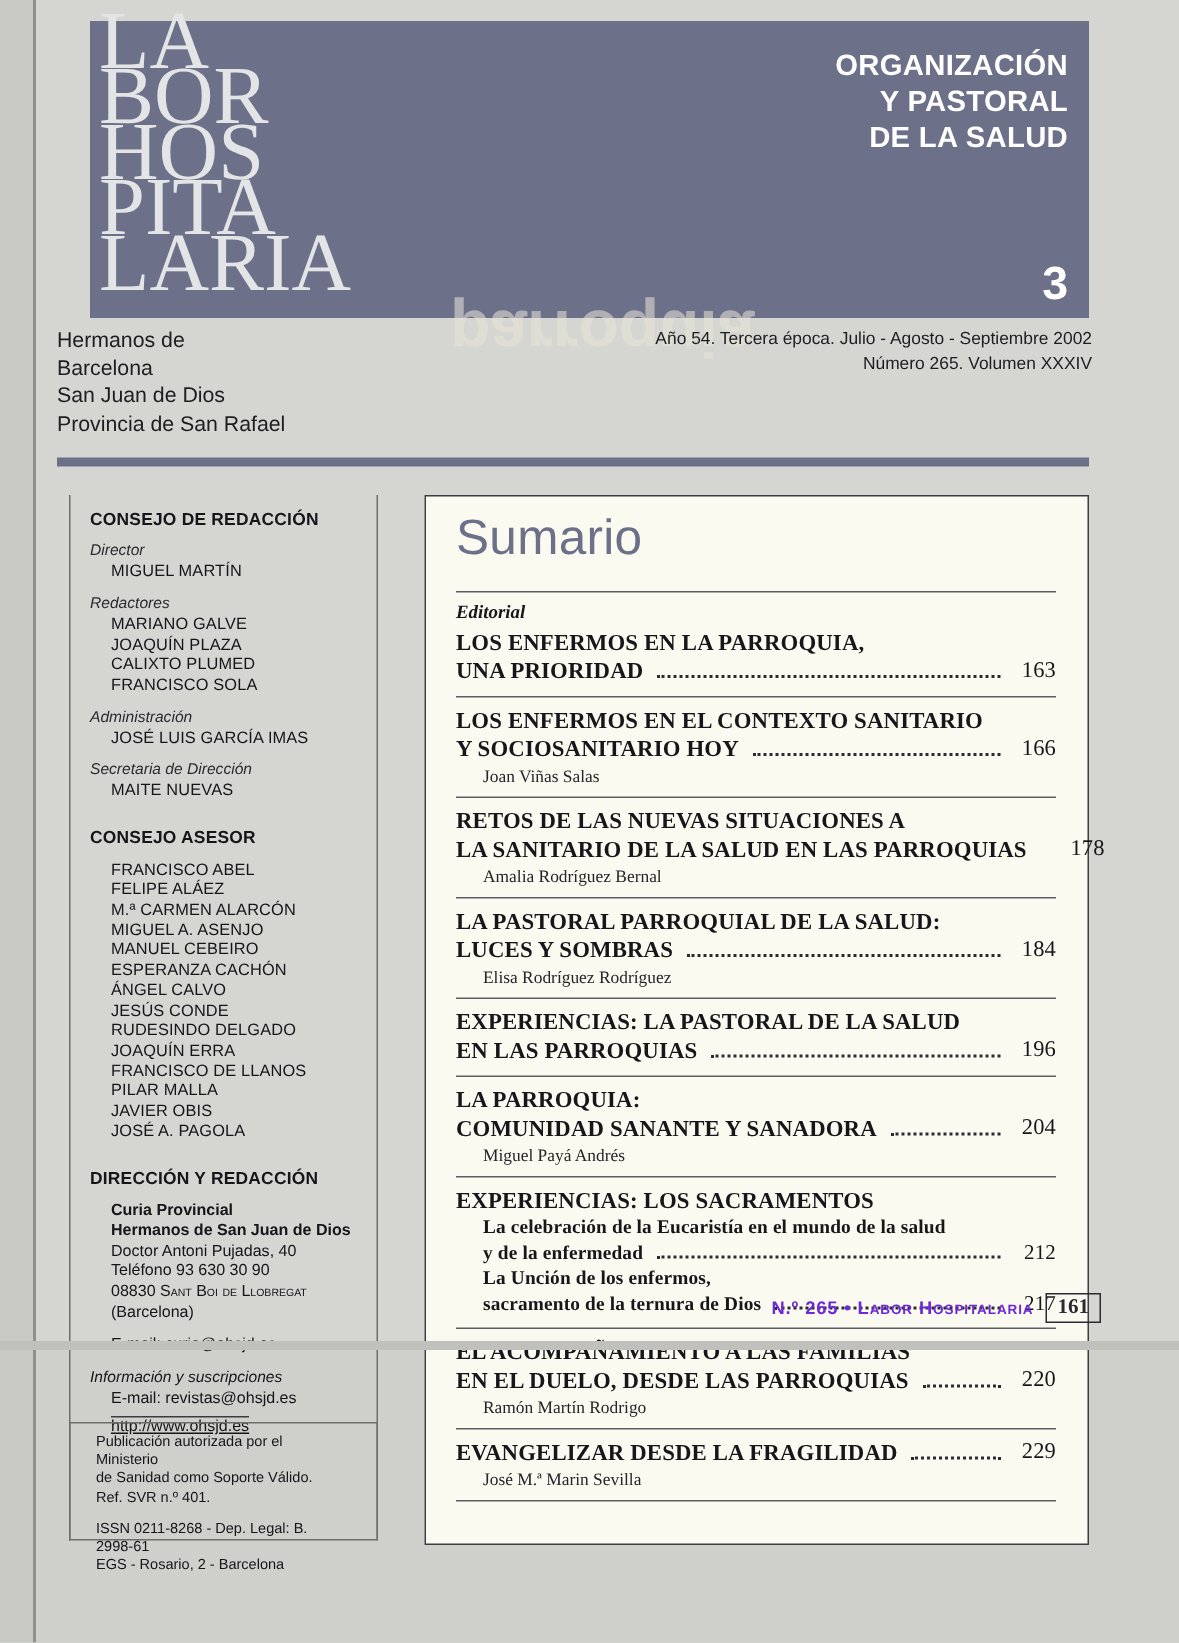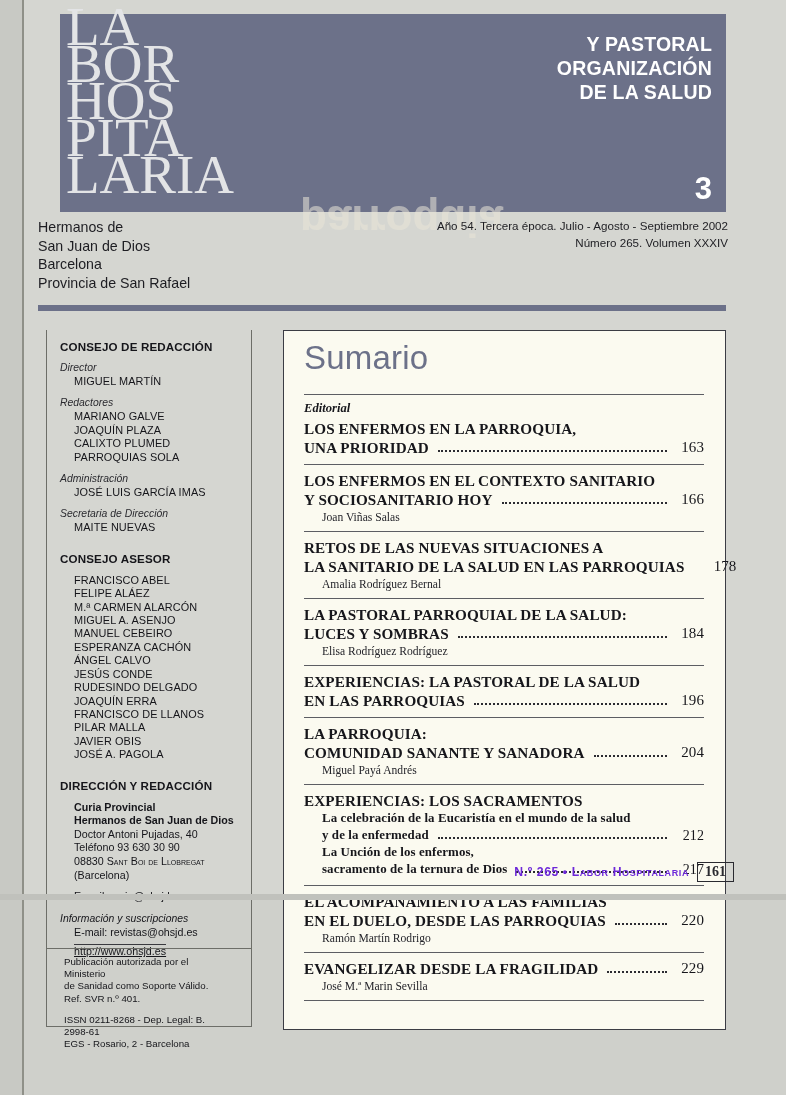--- a/index.html
+++ b/index.html
@@ -208,54 +208,54 @@
         <span>LA</span>
         <span>BOR</span>
         <span>HOS</span>
         <span>PITA</span>
         <span>LARIA</span>
       </div>
   </div>
 
   <div class="header-right">
     <div class="kicker" id="kicker">
+        <span>ORGANIZACIÓN</span>
         <span>Y PASTORAL</span>
-        <span>ORGANIZACIÓN</span>
         <span>DE LA SALUD</span>
       </div>
     <div class="issue-num">3</div>
   </div>
 
   <div class="ghost">parroquia</div>
 
   <div class="publisher" id="publisher">
       <span>Hermanos de</span>
+      <span>Barcelona</span>
       <span>San Juan de Dios</span>
-      <span>Barcelona</span>
       <span>Provincia de San Rafael</span>
     </div>
   <div class="issue-meta">
     <span>Año 54. Tercera época. Julio - Agosto - Septiembre 2002</span>
     <span>Número 265. Volumen XXXIV</span>
   </div>
   <div class="header-rule"></div>
 
   <div class="sidebar">
     <div class="sb-box"></div>
     <div class="sb-inner">
 
       <div class="sb-h">CONSEJO DE REDACCIÓN</div>
       <div id="cr-groups">
           <div class="sb-role">Director</div>
           <div class="sb-name">MIGUEL MARTÍN</div>
           <div class="sb-role" style="margin-top: 9px;">Redactores</div>
           <div class="sb-name">MARIANO GALVE</div>
           <div class="sb-name">JOAQUÍN PLAZA</div>
           <div class="sb-name">CALIXTO PLUMED</div>
-          <div class="sb-name">PARROQUIAS SOLA</div>
+          <div class="sb-name">FRANCISCO SOLA</div>
           <div class="sb-role" style="margin-top: 9px;">Administración</div>
           <div class="sb-name">JOSÉ LUIS GARCÍA IMAS</div>
           <div class="sb-role" style="margin-top: 9px;">Secretaria de Dirección</div>
           <div class="sb-name">MAITE NUEVAS</div>
         </div>
 
       <div class="sb-h sp">CONSEJO ASESOR</div>
       <div id="ca-names">
           <div class="sb-name">FRANCISCO ABEL</div>
           <div class="sb-name">FELIPE ALÁEZ</div>

